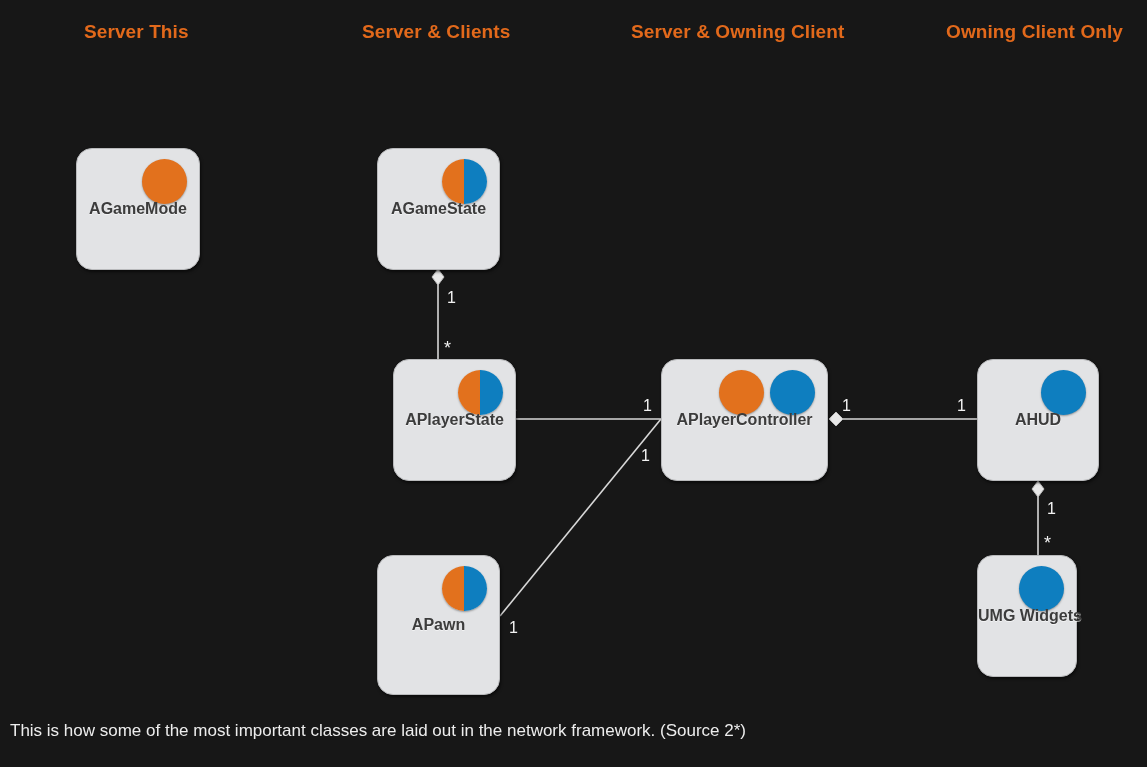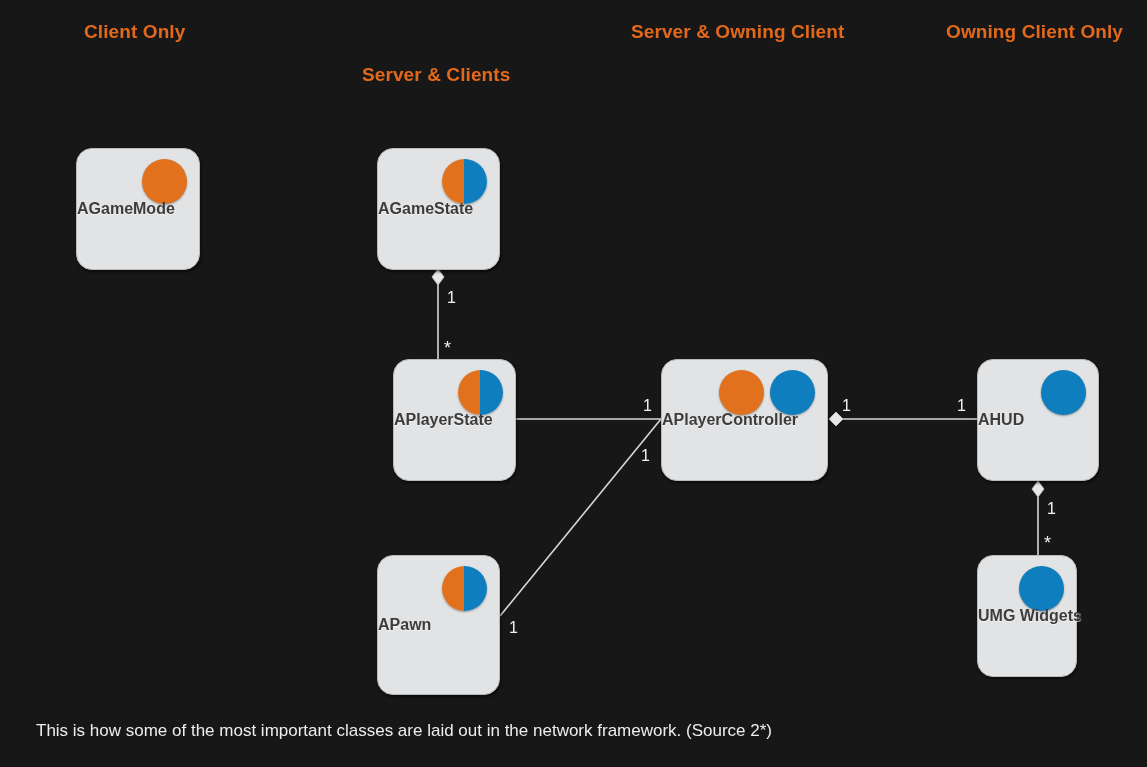--- a/index.html
+++ b/index.html
@@ -57,21 +57,21 @@
     border-radius: 16px;
     box-shadow: 1px 2px 3px rgba(0,0,0,0.55);
     box-sizing: border-box;
   }
   .node-label {
     position: absolute;
     left: 0;
     right: 0;
     top: 50%;
     transform: translateY(-50%);
-    text-align: left;
+    text-align: center;
     color: #3c3c3c;
     font-size: 16px;
     font-weight: bold;
     white-space: nowrap;
     text-shadow: 0 1px 0 rgba(255,255,255,0.6);
   }
   .badges {
     position: absolute;
     top: 10px;
     right: 12px;
@@ -84,34 +84,34 @@
     border-radius: 50%;
     box-shadow: 0 1px 2px rgba(0,0,0,0.35);
   }
   .dot.orange { background: #E2711D; }
   .dot.blue   { background: #0E7EBF; }
   .dot.split  { background: linear-gradient(to right, #E2711D 0 50%, #0E7EBF 50% 100%); }
 
   
   #caption {
     position: absolute;
-    left: 36px;
+    left: 10px;
     top: 721px;
     color: #ededed;
     font-size: 17px;
     white-space: nowrap;
   }
 </style>
 </head>
 <body>
 
 <div id="canvas">
 
-  <div class="col-header" style="left:84px;">Client Only</div>
-  <div class="col-header" style="left:362px;margin-top:43px;">Server &amp; Clients</div>
+  <div class="col-header" style="left:84px;">Server This</div>
+  <div class="col-header" style="left:362px;">Server &amp; Clients</div>
   <div class="col-header" style="left:631px;">Server &amp; Owning Client</div>
   <div class="col-header" style="left:946px;">Owning Client Only</div>
 
   <svg id="edges">
 
     <line x1="438" y1="276" x2="438" y2="361"></line>
     <polygon class="diamond" points="438,269 444,277 438,285 432,277"></polygon>
 
     <line x1="500" y1="419" x2="661" y2="419"></line>
 

